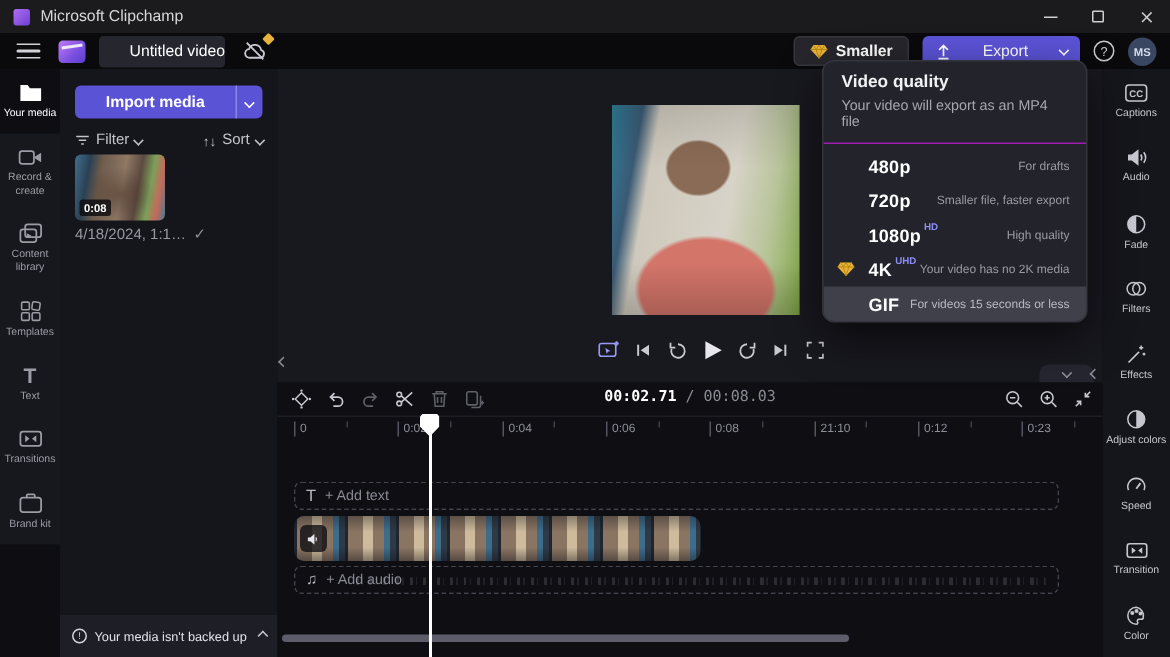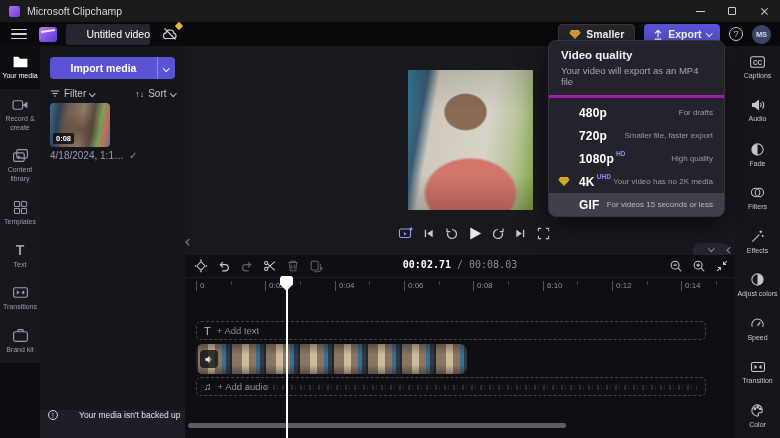--- a/index.html
+++ b/index.html
@@ -23,21 +23,21 @@
   .header{position:absolute;left:0;top:22px;width:780px;height:24px;background:#0a0a0d;display:flex;align-items:center}
   .hamburger{width:16px;display:flex;flex-direction:column;gap:3px;margin:0 12px 0 11px;cursor:pointer}
   .hamburger span{height:1.6px;background:#d2d2d8;border-radius:1px}
   .logo{width:18px;height:15px;border-radius:3px;background:linear-gradient(135deg,#c07bf5 0%,#7a4fe0 60%,#5b3fd0 100%);position:relative;margin-right:9px;cursor:pointer}
   .logo::after{content:"";position:absolute;left:2px;top:3px;width:14px;height:1.5px;background:rgba(255,255,255,.85);transform:rotate(-8deg)}
   .title-input{width:84px;height:21px;background:#26262e;border:none;border-radius:3px;color:#fff;font-size:10.5px;text-align:right;font-family:"Liberation Sans",sans-serif}
   .cloudoff{position:relative;margin-left:12px;color:#c9c9d2;cursor:pointer}
   .gem-badge{position:absolute;right:-4px;top:-4px;width:6px;height:6px;background:#e8b33a;transform:rotate(45deg);border-radius:1px}
   .hdr-right{margin-left:auto;display:flex;align-items:center;gap:9px;margin-right:9px}
   .btn-upgrade{display:flex;align-items:center;gap:5px;height:20px;padding:0 10px;background:#26262c;border:1px solid #37373e;border-radius:4px;color:#fff;font-size:10.5px;font-weight:bold;cursor:pointer}
-  .btn-export{display:flex;align-items:center;gap:5px;height:20px;padding:0 9px;background:#5b53d6;border-radius:4px;color:#fff;font-size:10.5px;font-weight:bold;cursor:pointer}
+  .btn-export{display:flex;align-items:center;gap:21px;height:20px;padding:0 9px;background:#5b53d6;border-radius:4px;color:#fff;font-size:10.5px;font-weight:normal;cursor:pointer}
   .help-circle{width:14px;height:14px;border:1.2px solid #c9c9d0;border-radius:50%;display:flex;align-items:center;justify-content:center;font-size:8.5px;color:#c9c9d0;cursor:pointer}
   .avatar{width:19px;height:19px;border-radius:50%;background:#3a4763;display:flex;align-items:center;justify-content:center;font-size:7.5px;font-weight:bold;color:#d3dae8;cursor:pointer}
 
   .chev{display:inline-block;width:4.5px;height:4.5px;border-right:1.3px solid currentColor;border-bottom:1.3px solid currentColor;transform:rotate(45deg)}
   .chev.up{transform:rotate(-135deg)}
   .chev.left{transform:rotate(135deg)}
 
   
   .sidebar{position:absolute;left:0;top:46px;width:40px;height:392px;background:#0d0d12}
   .sb-item{display:flex;flex-direction:column;align-items:center;gap:3px;padding:8px 1px;color:#9c9ca6;font-size:7px;line-height:1.25;text-align:center;cursor:pointer}
@@ -49,21 +49,21 @@
   .btn-import{position:absolute;left:10px;top:11px;width:125px;height:22px;background:#5b53d6;border-radius:4px;display:flex;align-items:center;color:#fff;cursor:pointer}
   .btn-import .lbl{flex:1;text-align:center;font-size:10.5px;font-weight:bold}
   .btn-import .split{width:18px;height:100%;border-left:1px solid rgba(255,255,255,.3);display:flex;align-items:center;justify-content:center}
   .filter-row{position:absolute;left:10px;top:42px;width:125px;display:flex;justify-content:space-between;align-items:center;color:#c4c4cc;font-size:10px}
   .filter-row .grp{display:flex;align-items:center;gap:4px;cursor:pointer}
   .thumb{position:absolute;left:10px;top:57px;width:60px;height:44px;border-radius:4px;overflow:hidden;cursor:pointer;
     background:linear-gradient(100deg,#3f6f8d 0%,#2b4154 16%,#6e5b4c 28%,#8f7864 52%,#5d4a40 68%,#7ba05a 80%,#c46a5a 90%,#4a7a92 100%)}
   .thumb::after{content:"";position:absolute;inset:0;background:radial-gradient(ellipse 55% 60% at 50% 60%,rgba(60,40,30,.45),transparent 70%)}
   .dur-badge{position:absolute;left:3px;bottom:3px;background:rgba(10,10,14,.8);color:#fff;font-size:7.5px;font-weight:bold;padding:1px 3px;border-radius:2px;z-index:2}
   .clip-date{position:absolute;left:10px;top:104px;font-size:10px;color:#9a9aa4;display:flex;gap:5px;align-items:center}
-  .backup-bar{position:absolute;left:0;bottom:0;width:145px;height:28px;background:#1e1e27;display:flex;align-items:flex-start;gap:21px;padding:0 8px;cursor:pointer}
+  .backup-bar{position:absolute;left:0;bottom:0;width:145px;height:28px;background:#1e1e27;display:flex;align-items:center;gap:5px;padding:0 8px;cursor:pointer}
   .warn-circle{width:10px;height:10px;border:1px solid #d5d5dc;border-radius:50%;display:flex;align-items:center;justify-content:center;font-size:6.5px;color:#d5d5dc;flex-shrink:0}
   .backup-bar .txt{font-size:8.5px;color:#e4e4ea;white-space:nowrap}
 
   
   .preview{position:absolute;left:185px;top:46px;width:550px;height:209px;background:#18181f}
   .video-frame{position:absolute;left:223px;top:24px;width:125px;height:140px;overflow:hidden;
     background:linear-gradient(100deg,#2e7d98 0%,#3a5a74 14%,#cfc9bd 22%,#d8d3c8 60%,#b8c49a 80%,#88b04b 100%)}
   .video-frame .person{position:absolute;inset:0;
     background:
       radial-gradient(ellipse 26% 20% at 46% 30%,#8a6b55 0 62%,rgba(138,107,85,0) 68%),
@@ -71,21 +71,21 @@
       radial-gradient(ellipse 18% 10% at 46% 92%,#e8d44a 0 60%,rgba(232,212,74,0) 70%)}
   .video-frame .vignette{position:absolute;inset:0;background:linear-gradient(180deg,rgba(0,0,0,.12),transparent 30%,transparent 75%,rgba(0,0,0,.2))}
   .controls{position:absolute;left:212px;top:179px;display:flex;align-items:center;gap:6px;color:#c9c9d2}
   .pctl{width:17px;height:17px;display:flex;align-items:center;justify-content:center;cursor:pointer}
   .collapse-left{position:absolute;left:2px;top:184px;color:#8a8a94;cursor:pointer}
   .collapse-tab{position:absolute;left:508px;top:197px;width:36px;height:12px;background:#262630;border-radius:6px 6px 0 0;display:flex;align-items:center;justify-content:center;color:#8f8f98;cursor:pointer}
   .collapse-right{position:absolute;left:543px;top:192px;color:#8a8a94;cursor:pointer}
 
   
   .menu{position:absolute;left:548px;top:40px;width:177px;background:#23232b;border:1px solid #34343d;border-radius:8px;box-shadow:0 10px 28px rgba(0,0,0,.6);z-index:50;overflow:hidden}
-  .menu-head{padding:8px 12px 8px;border-bottom:3px solid #a21caf}
+  .menu-head{padding:8px 12px 8px;border-bottom:1px solid #a21caf}
   .menu-title{font-size:11.5px;font-weight:bold;color:#f2f2f5}
   .menu-sub{font-size:9.5px;color:#a6a6b0;margin-top:4px}
   .opts{padding:3px 0 0}
   .opt{position:relative;display:flex;align-items:center;height:23px;padding:0 11px 0 30px;cursor:pointer}
   .opt .res{font-size:12px;font-weight:bold;color:#fff;letter-spacing:.2px}
   .opt .sup{font-size:6.5px;font-weight:bold;color:#8d8df5;margin-left:2px;align-self:flex-start;margin-top:3px}
   .opt .desc{margin-left:auto;font-size:8px;color:#9a9aa4;text-align:left}
   .opt.hl{background:#40404b}
   .opt.hl .desc{color:#b9b9c3}
   .opt .gem4k{position:absolute;left:9px;top:6px}
@@ -519,31 +519,31 @@
         <span>0:06</span>
       </div>
     <span class="mtick" style="left:254px"></span>
     <div class="tick" style="left:288px">
         <span class="tline"></span>
         <span>0:08</span>
       </div>
     <span class="mtick" style="left:323px"></span>
     <div class="tick" style="left:358px">
         <span class="tline"></span>
-        <span>6:10</span>
+        <span>21:10</span>
       </div>
     <span class="mtick" style="left:392px"></span>
     <div class="tick" style="left:427px">
         <span class="tline"></span>
         <span>0:12</span>
       </div>
     <span class="mtick" style="left:462px"></span>
     <div class="tick" style="left:496px">
         <span class="tline"></span>
-        <span>0:14</span>
+        <span>0:23</span>
       </div>
     <span class="mtick" style="left:531px"></span>
   </div>
 
   <div class="track-dashed track-text">
     <span style="font-size:11px;color:#b9b9c2">T</span>
     <span>+ Add text</span>
   </div>
 
   <div class="clip">

